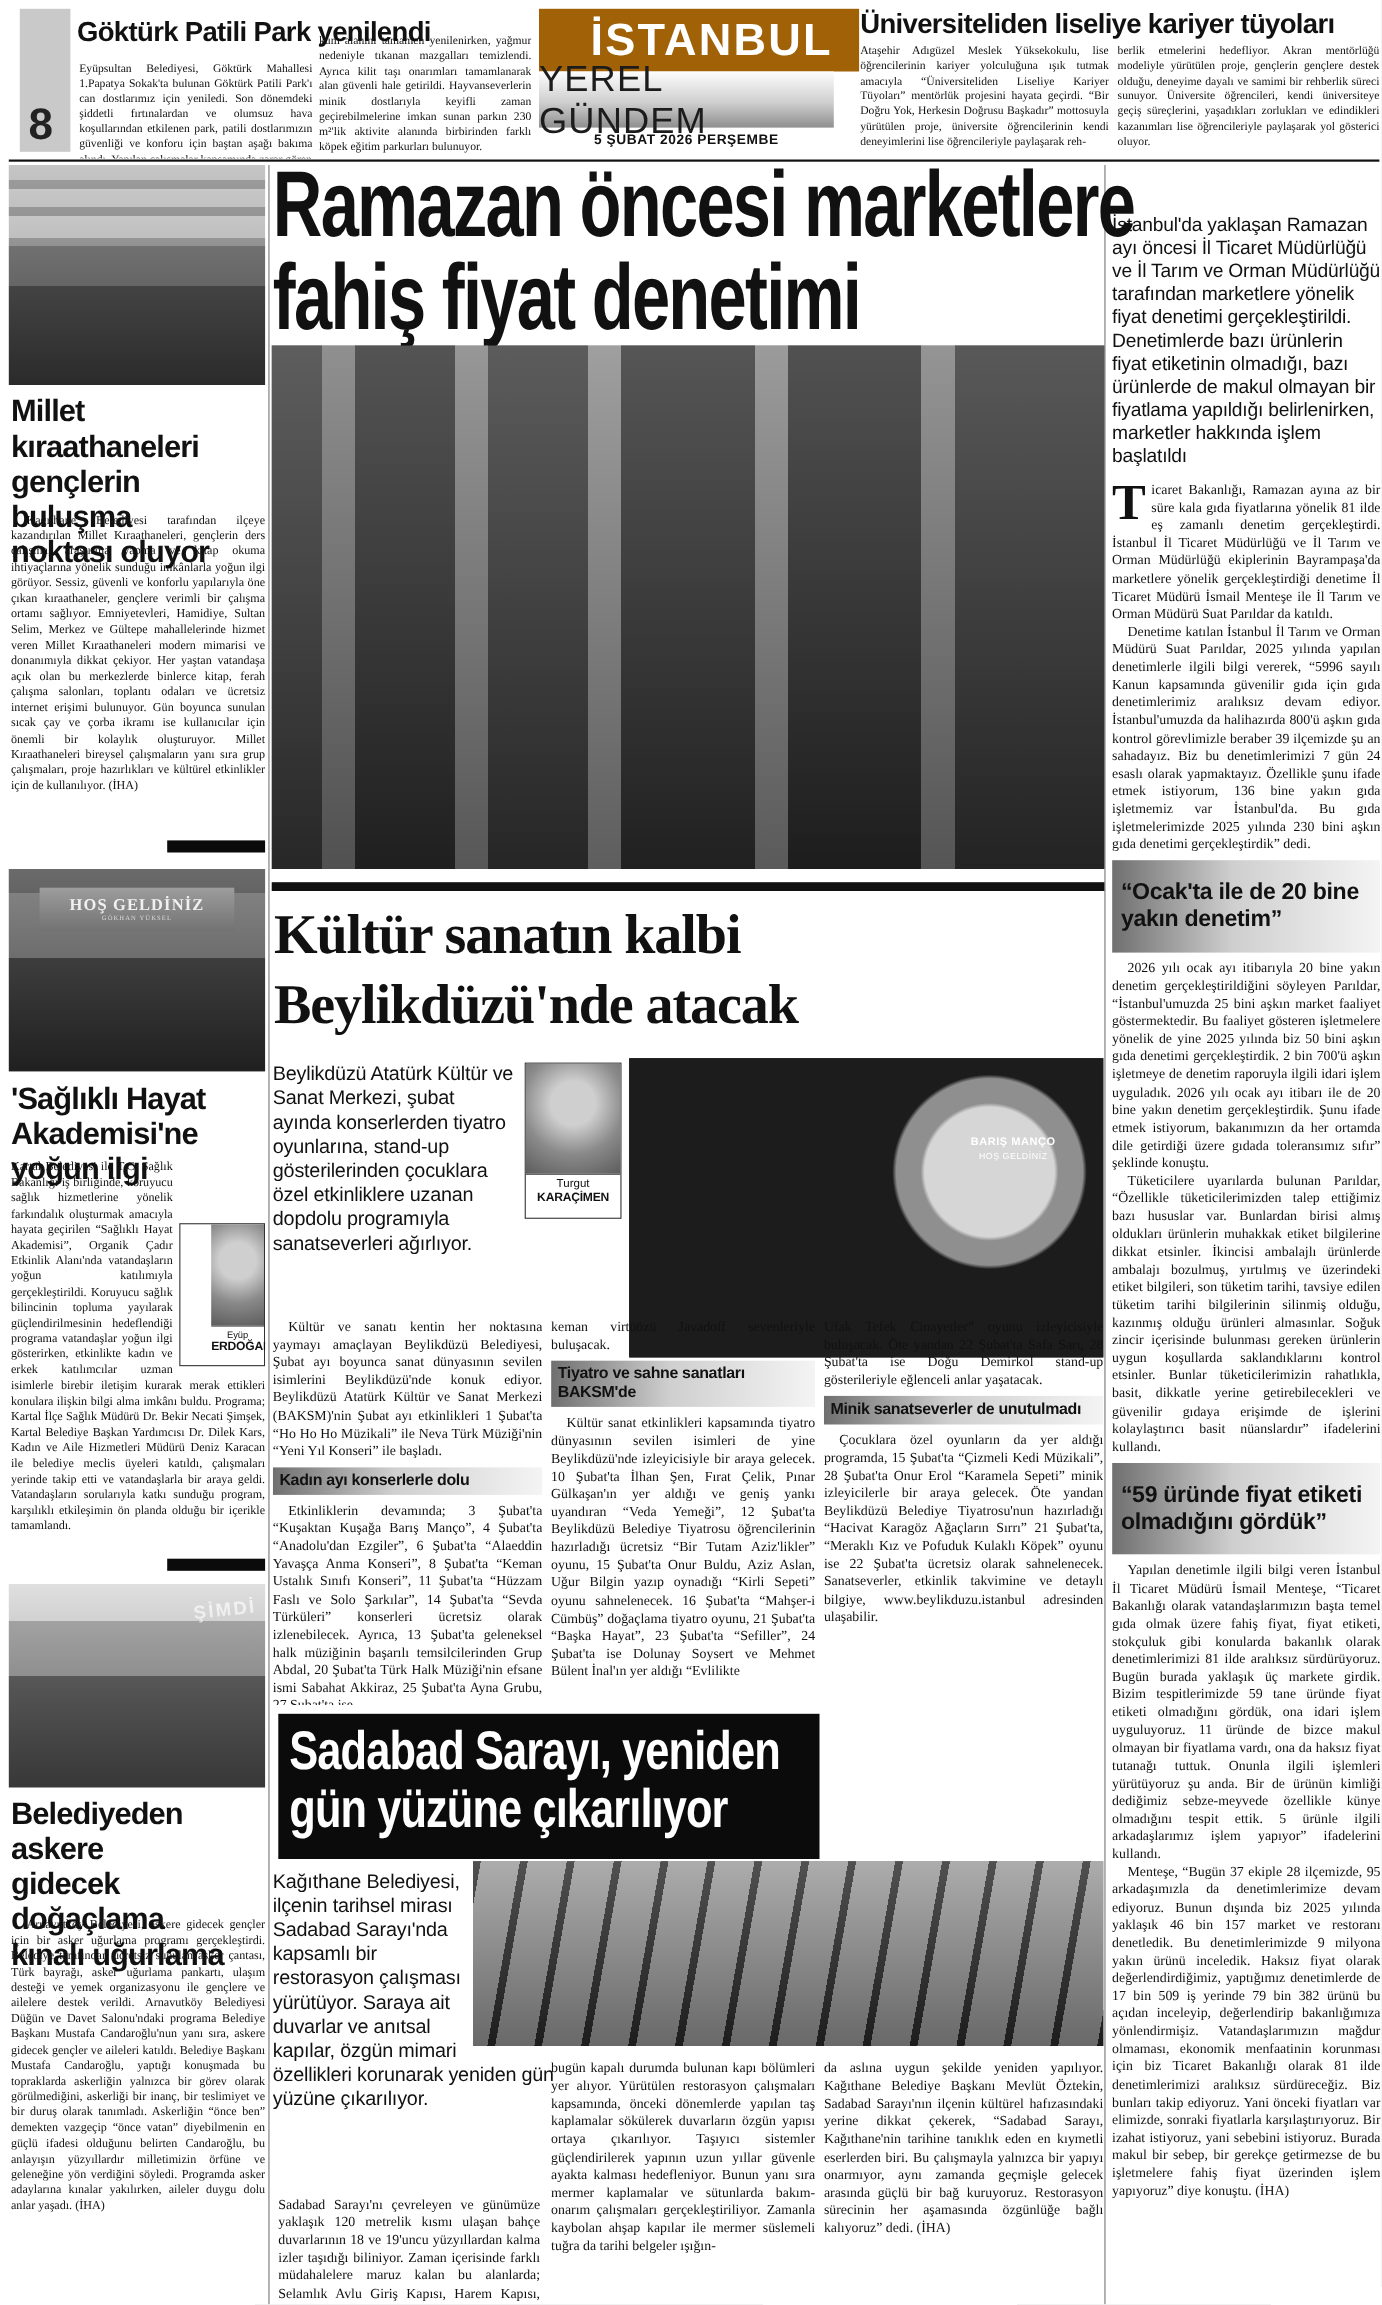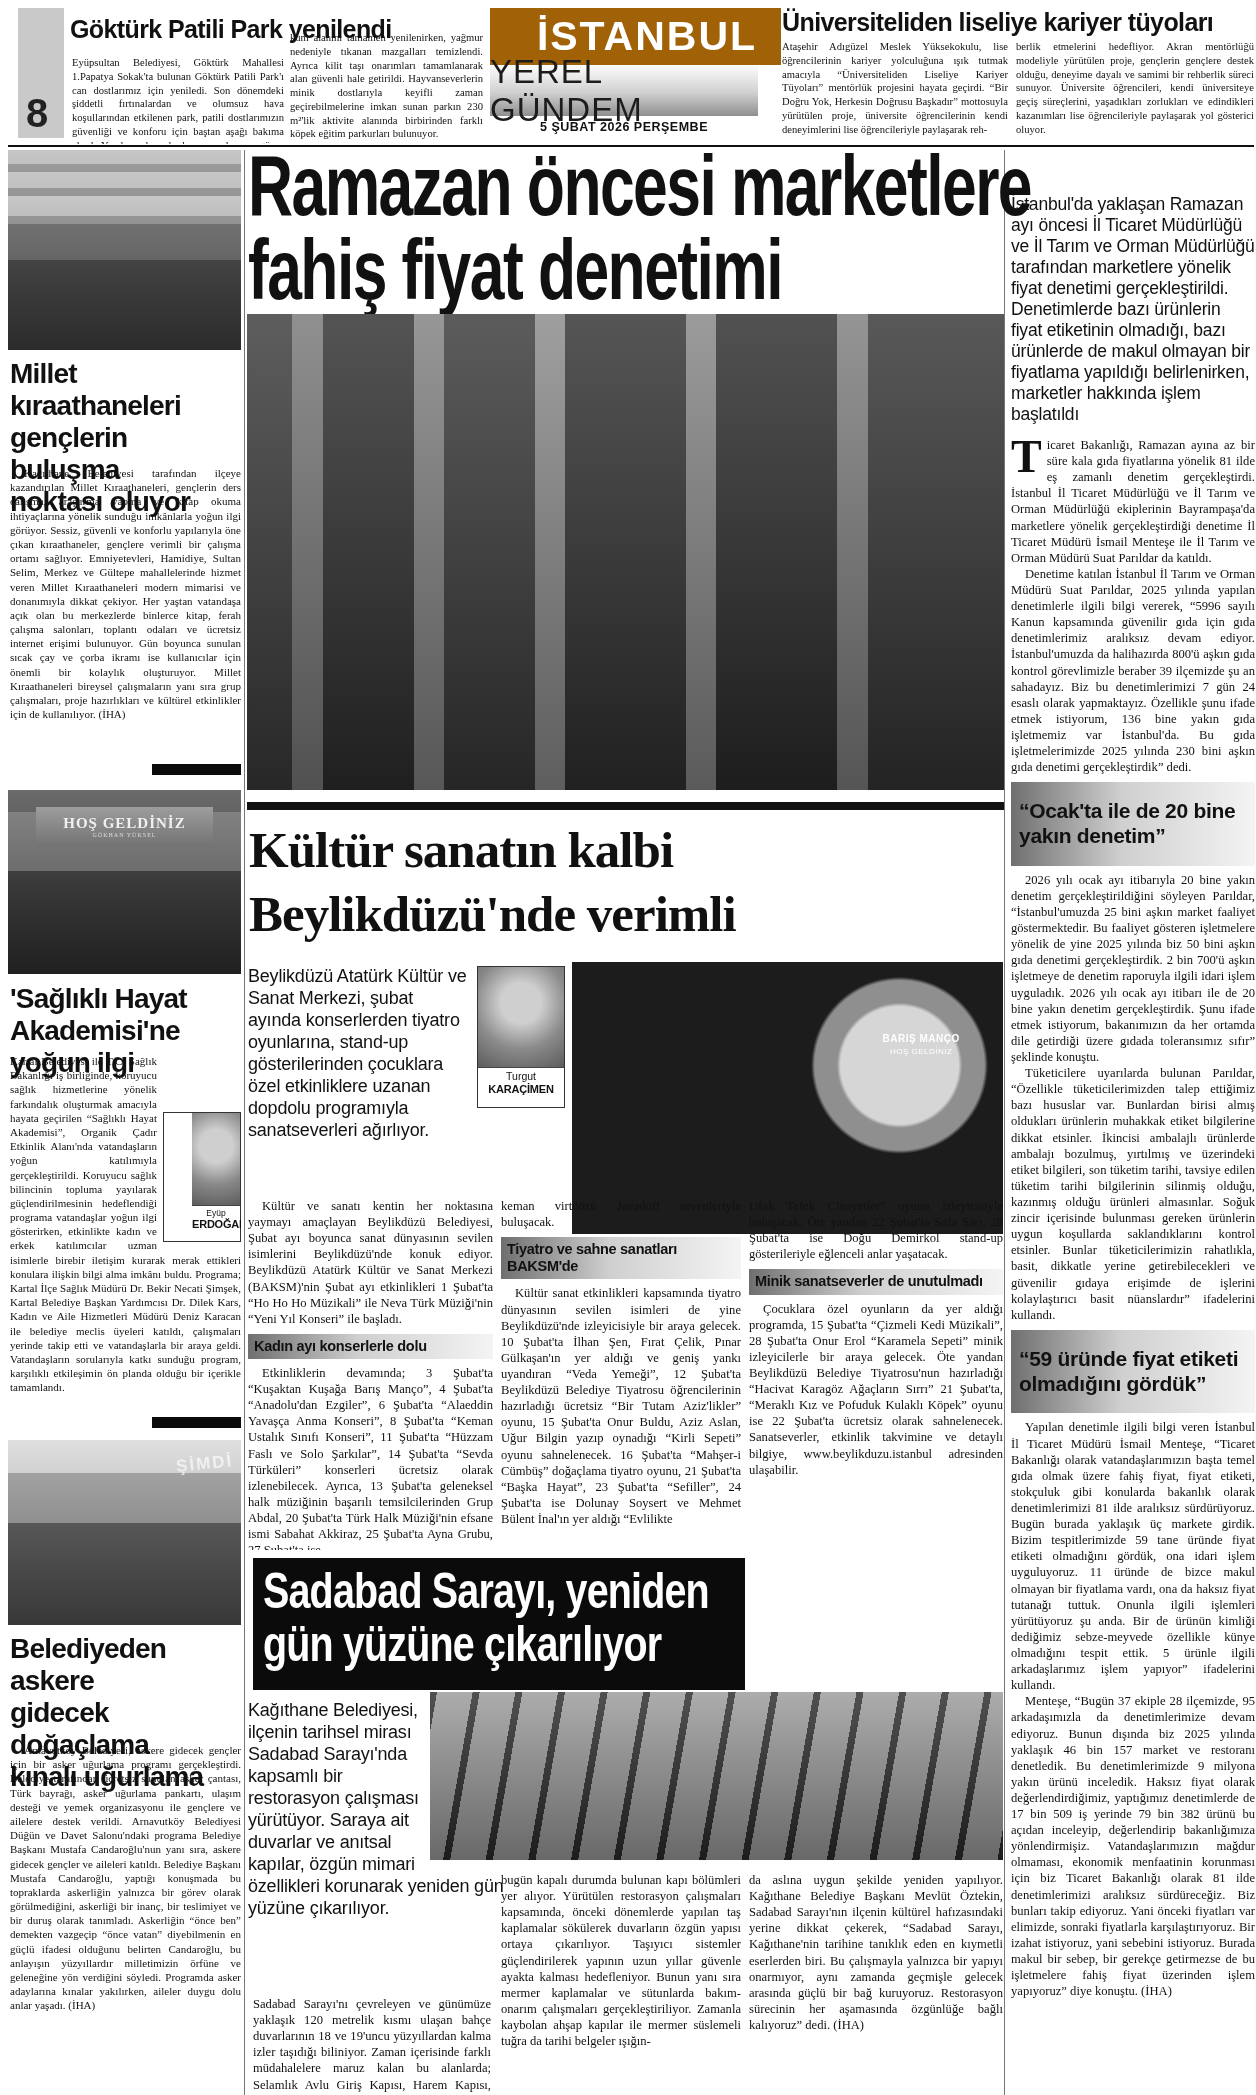--- a/index.html
+++ b/index.html
@@ -159,21 +159,21 @@
     <p class="body-md just indent" style="margin:0;">2026 yılı ocak ayı itibarıyla 20 bine yakın denetim gerçekleştirildiğini söyleyen Parıldar, “İstanbul'umuzda 25 bini aşkın market faaliyet göstermektedir. Bu faaliyet gösteren işletmelere yönelik de yine 2025 yılında biz 50 bini aşkın gıda denetimi gerçekleştirdik. 2 bin 700'ü aşkın işletmeye de denetim raporuyla ilgili idari işlem uyguladık. 2026 yılı ocak ayı itibarı ile de 20 bine yakın denetim gerçekleştirdik. Şunu ifade etmek istiyorum, bakanımızın da her ortamda dile getirdiği üzere gıdada toleransımız sıfır” şeklinde konuştu.</p>
     <p class="body-md just indent" style="margin:0;">Tüketicilere uyarılarda bulunan Parıldar, “Özellikle tüketicilerimizden talep ettiğimiz bazı hususlar var. Bunlardan birisi almış oldukları ürünlerin muhakkak etiket bilgilerine dikkat etsinler. İkincisi ambalajlı ürünlerde ambalajı bozulmuş, yırtılmış ve üzerindeki etiket bilgileri, son tüketim tarihi, tavsiye edilen tüketim tarihi bilgilerinin silinmiş olduğu, kazınmış olduğu ürünleri almasınlar. Soğuk zincir içerisinde bulunması gereken ürünlerin uygun koşullarda saklandıklarını kontrol etsinler. Bunlar tüketicilerimizin rahatlıkla, basit, dikkatle yerine getirebilecekleri ve güvenilir gıdaya erişimde de işlerini kolaylaştırıcı basit nüanslardır” ifadelerini kullandı.</p>
     <div class="subbar">“59 üründe fiyat etiketi olmadığını gördük”</div>
     <p class="body-md just indent" style="margin:0;">Yapılan denetimle ilgili bilgi veren İstanbul İl Ticaret Müdürü İsmail Menteşe, “Ticaret Bakanlığı olarak vatandaşlarımızın başta temel gıda olmak üzere fahiş fiyat, fiyat etiketi, stokçuluk gibi konularda bakanlık olarak denetimlerimizi 81 ilde aralıksız sürdürüyoruz. Bugün burada yaklaşık üç markete girdik. Bizim tespitlerimizde 59 tane üründe fiyat etiketi olmadığını gördük, ona idari işlem uyguluyoruz. 11 üründe de bizce makul olmayan bir fiyatlama vardı, ona da haksız fiyat tutanağı tuttuk. Onunla ilgili işlemleri yürütüyoruz şu anda. Bir de ürünün kimliği dediğimiz sebze-meyvede özellikle künye olmadığını tespit ettik. 5 ürünle ilgili arkadaşlarımız işlem yapıyor” ifadelerini kullandı.</p>
     <p class="body-md just indent" style="margin:0;">Menteşe, “Bugün 37 ekiple 28 ilçemizde, 95 arkadaşımızla da denetimlerimize devam ediyoruz. Bunun dışında biz 2025 yılında yaklaşık 46 bin 157 market ve restoranı denetledik. Bu denetimlerimizde 9 milyona yakın ürünü inceledik. Haksız fiyat olarak değerlendirdiğimiz, yaptığımız denetimlerde de 17 bin 509 iş yerinde 79 bin 382 ürünü bu açıdan inceleyip, değerlendirip bakanlığımıza yönlendirmişiz. Vatandaşlarımızın mağdur olmaması, ekonomik menfaatinin korunması için biz Ticaret Bakanlığı olarak 81 ilde denetimlerimizi aralıksız sürdüreceğiz. Biz bunları takip ediyoruz. Yani önceki fiyatları var elimizde, sonraki fiyatlarla karşılaştırıyoruz. Bir izahat istiyoruz, yani sebebini istiyoruz. Burada makul bir sebep, bir gerekçe getirmezse de bu işletmelere fahiş fiyat üzerinden işlem yapıyoruz” diye konuştu. (İHA)</p>
   </div>
 
   <div class="abs rule" style="left:247px;top:802px;width:757px;height:8px;"></div>
   <div class="abs serif kultur-head" style="left:249px;top:818px;width:756px;">
     <div>Kültür sanatın kalbi</div>
-    <div>Beylikdüzü'nde verimli</div>
+    <div>Beylikdüzü'nde atacak</div>
   </div>
 
   <div class="abs sans lead-sans2" style="left:248px;top:966px;width:221px;height:222px;overflow:hidden;">Beylikdüzü Atatürk Kültür ve Sanat Merkezi, şubat ayında konserlerden tiyatro oyunlarına, stand-up gösterilerinden çocuklara özel etkinliklere uzanan dopdolu programıyla sanatseverleri ağırlıyor.</div>
 
   <div class="abs authbox sans" style="left:477px;top:966px;width:86px;height:140px;">
     <div class="auth-img" style="width:100%;height:100px;"></div>
     <div class="auth-name">
       <span>Turgut</span>
       <b>KARAÇİMEN</b>
     </div>

